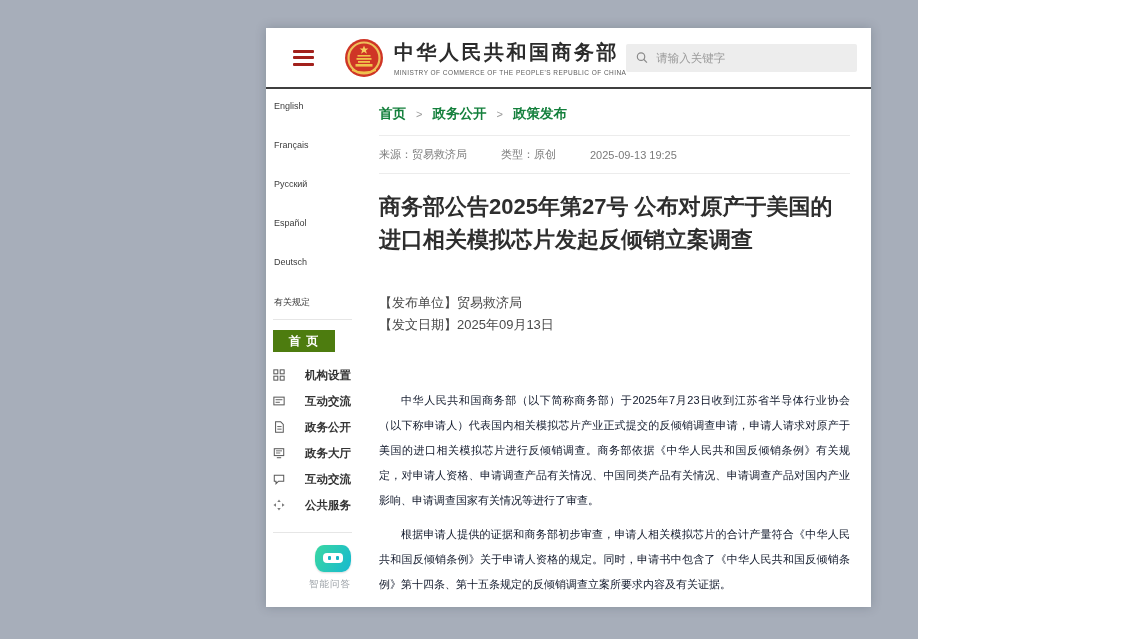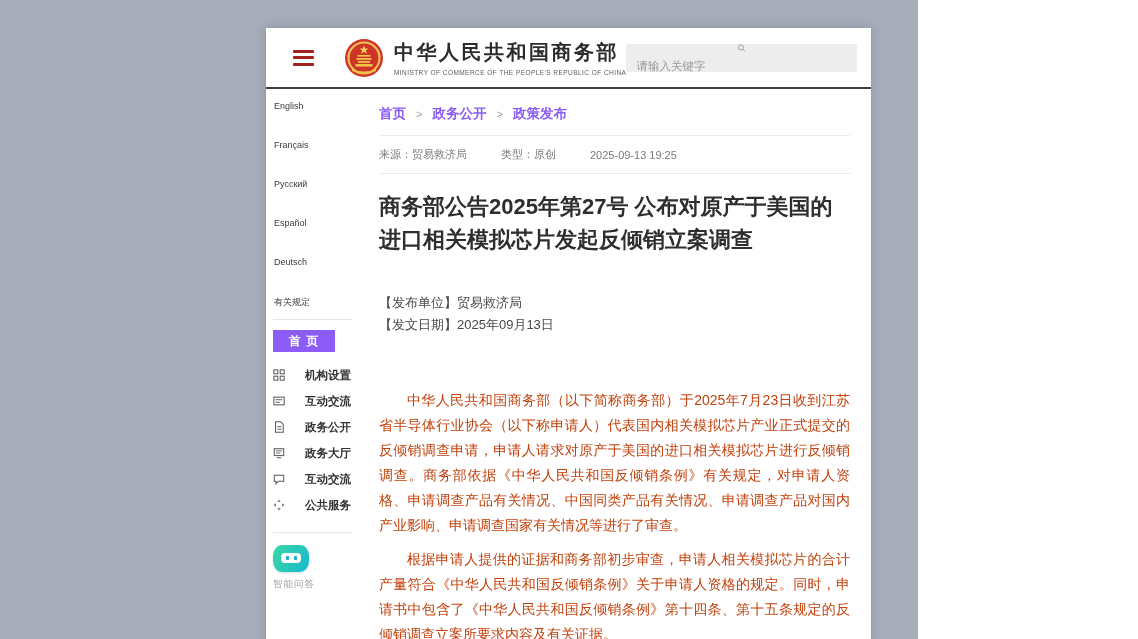--- a/index.html
+++ b/index.html
@@ -21,55 +21,55 @@
   }
 
   
   .hdr { display:flex; align-items:center; height:61px; padding:0 14px 0 27px; border-bottom:2px solid #3f3f3f; }
   .burger { width:22px; height:16px; display:flex; flex-direction:column; justify-content:space-between; cursor:pointer; margin-right:30px; }
   .burger span { display:block; height:3px; border-radius:1px; background:#a2211c; }
   .emblem { width:40px; height:40px; flex:0 0 auto; margin-right:10px; }
   .sitetext { display:flex; flex-direction:column; gap:3px; }
   .site-title { font-size:20px; font-weight:bold; color:#2b2b2b; letter-spacing:2.5px; white-space:nowrap; }
   .site-sub { font-size:6.5px; color:#5c5c5c; letter-spacing:.45px; white-space:nowrap; }
-  .searchbox { margin-left:auto; display:flex; align-items:center; gap:8px; width:242px; height:28px; background:#ededed; border-radius:2px; padding:0 10px;flex-direction:column; }
+  .searchbox { margin-left:auto; display:flex; align-items:center; gap:8px; width:242px; height:28px; background:#ededed; border-radius:2px; padding:0 10px; }
   .searchbox input { border:none; outline:none; background:transparent; font-size:11.5px; color:#444; width:100%; font-family:inherit; }
   .searchbox input::placeholder { color:#9b9b9b; }
 
   
   .cols { display:flex; align-items:stretch; }
   .side { width:94px; flex:0 0 auto; padding:10px 0 16px 7px; }
   .main { flex:1; padding:0 21px 10px 19px; min-width:0; }
 
   
   .langs { display:flex; flex-wrap:wrap; column-gap:6px; row-gap:5px; width:78px; margin:2px 0 10px 1px;gap:29px; }
   .langs span { font-size:9px; color:#3c3c3c; cursor:pointer; white-space:nowrap; }
   .side-divider { height:1px; background:#e6e6e6; margin:10px 8px 10px 0; }
-  .home-btn { width:62px; height:22px; background:#8b5cf6; color:#fff; font-size:12px; font-weight:bold; display:flex; align-items:center; justify-content:center; letter-spacing:1px; cursor:pointer; margin:4px 4px 10px 0; }
+  .home-btn { width:62px; height:22px; background:#4d7c0f; color:#fff; font-size:12px; font-weight:bold; display:flex; align-items:center; justify-content:center; letter-spacing:1px; cursor:pointer; margin:4px 4px 10px 0; }
   .menu-item { display:flex; align-items:center; gap:20px; height:26px; cursor:pointer; }
   .menu-item svg { flex:0 0 auto; }
   .menu-item .lbl { font-size:11.5px; font-weight:600; color:#333; white-space:nowrap; }
-  .assistant { display:flex; flex-direction:column; align-items:flex-start; width:78px; margin-top:12px; }
+  .assistant { display:flex; flex-direction:column; align-items:flex-end; width:78px; margin-top:12px; }
   .bot { width:36px; height:27px; border-radius:9px/11px; background:linear-gradient(120deg,#3ad7a2,#16b9d0); position:relative; box-shadow:0 1px 2px rgba(0,0,0,.15); }
   .bot .face { position:absolute; left:8px; top:8px; width:20px; height:10px; background:#fff; border-radius:4px; display:flex; align-items:center; justify-content:center; gap:5px; }
   .bot .face i { width:3px; height:4px; background:#14b3c6; border-radius:1px; }
   .assistant .lbl { margin-top:6px; font-size:9.5px; color:#9aa0a6; letter-spacing:1px; }
 
   
   .crumbs { display:flex; align-items:center; gap:10px; padding:16px 0 12px 0; }
-  .crumbs .c { font-size:13.5px; font-weight:bold; color:#8b5cf6; cursor:pointer; white-space:nowrap; }
+  .crumbs .c { font-size:13.5px; font-weight:bold; color:#15803d; cursor:pointer; white-space:nowrap; }
   .crumbs .sep { font-size:11px; color:#999; }
   .rule { height:1px; background:#ececec; }
   .meta { display:flex; align-items:center; gap:34px; padding:11px 0; }
   .meta span { font-size:11px; color:#7a7a7a; white-space:nowrap; }
   .art-title { margin-top:16px; font-size:22px; line-height:33px; font-weight:bold; color:#2e2e2e; }
   .info { margin-top:36px; }
   .info div { font-size:13px; color:#4a4a4a; line-height:22px; }
   .bodytext { margin-top:52px; }
-  .bodytext p { font-size:14px; color:#c2410c; line-height:25px; text-align:justify; text-indent:2em; margin-bottom:9px; }
+  .bodytext p { font-size:11px; color:#0f172a; line-height:25px; text-align:justify; text-indent:2em; margin-bottom:9px; }
   .bodytext p:last-child { margin-bottom:0; }
 </style>
 </head>
 <body>
 
 <div class="stage">
   <div class="panel">
 
     <div class="hdr">
       <div class="burger">

